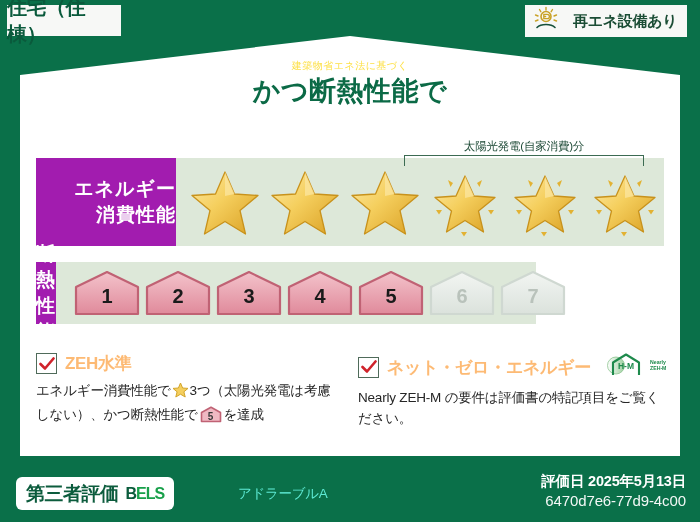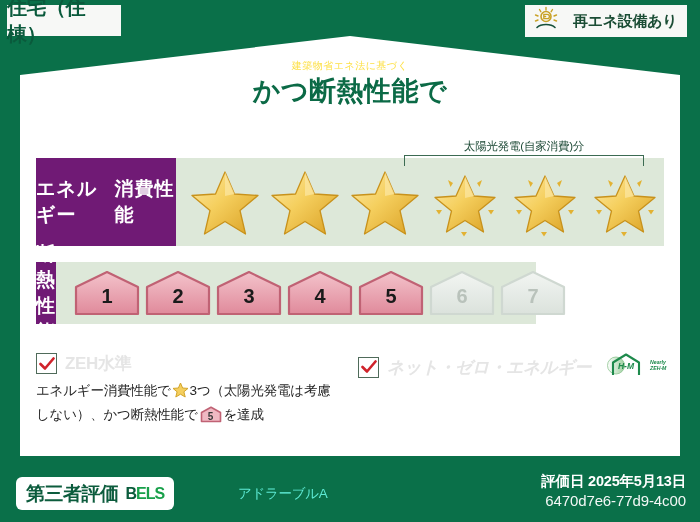--- a/index.html
+++ b/index.html
@@ -107,25 +107,25 @@
     width: 628px;
     height: 88px;
   }
   #row-insulation {
     left: 36px;
     top: 262px;
     width: 500px;
     height: 62px;
   }
   .metric-label {
-    background: #701a75;
+    background: #a21caf;
     color: #ffffff;
     display: flex;
-    flex-direction: row;
-    align-items: center;
+    flex-direction: column;
+    align-items: flex-end;
     justify-content: center;
     font-weight: bold;
     letter-spacing: 1px;
     box-sizing: border-box;
   }
   #row-energy .metric-label {
     width: 152px;
     font-size: 19px;
     line-height: 1.35;
   }
@@ -204,21 +204,21 @@
   .house-badge.off .house-num { color: #b9c2bb; }
 
   
   .criteria {
     position: absolute;
     top: 352px;
     display: flex;
     flex-direction: column;
   }
   #criteria-zeh { left: 36px; width: 300px; }
-  #criteria-nze { left: 358px; width: 310px; font-style: italic; }
+  #criteria-nze { left: 358px; width: 310px; }
 
   .criteria-head {
     display: flex;
     align-items: center;
     gap: 8px;
     margin-bottom: 6px;
   }
   .checkbox-icon {
     width: 21px;
     height: 21px;
@@ -226,21 +226,21 @@
     background: #ffffff;
     display: flex;
     align-items: center;
     justify-content: center;
     box-sizing: border-box;
     flex: 0 0 auto;
   }
   .criteria-title {
     font-size: 17px;
     font-weight: bold;
-    color: #e5e5e5;
+    color: #fdba74;
     letter-spacing: -0.3px;
   }
   .criteria-body {
     font-size: 13.5px;
     color: #262626;
     line-height: 1.55;
     letter-spacing: -0.2px;
   }
   .inline-star { vertical-align: -3px; margin: 0 1px; }
   .inline-house { vertical-align: -4px; margin: 0 2px; position: relative; display: inline-block; }
@@ -537,20 +537,21 @@
             </linearGradient>
           </defs>
           <circle cx="11" cy="13.5" r="8.5" fill="url(#zehCirc)" stroke="#8dc48f" stroke-width="0.8"></circle>
           <path d="M8 23 L8 10.5 L21 2.5 L34 10.5 L34 23" fill="none" stroke="#1e8a4c" stroke-width="2.1" stroke-linejoin="round"></path>
           <text x="21" y="17" font-family="'Liberation Sans',sans-serif" font-size="8.5" font-weight="bold" fill="#1e8a4c" text-anchor="middle">H-M</text>
           <text x="45" y="12" font-family="'Liberation Sans',sans-serif" font-size="5.2" font-weight="bold" fill="#1e8a4c">Nearly</text>
           <text x="45" y="18" font-family="'Liberation Sans',sans-serif" font-size="5.2" font-weight="bold" fill="#1e8a4c">ZEH-M</text>
         </svg>
       </span>
     </div>
+    <div class="criteria-body">Nearly ZEH-M の要件は評価書の特記項目をご覧ください。</div>
   </div>
 
   <div class="footer-bels">
     <span class="bels-jp">第三者評価</span>
     <span class="bels-latin"><span class="b-dark">B</span><span class="b-bright">ELS</span></span>
   </div>
 
   <div class="footer-building">アドラーブルA</div>
 
   <div class="footer-right">

